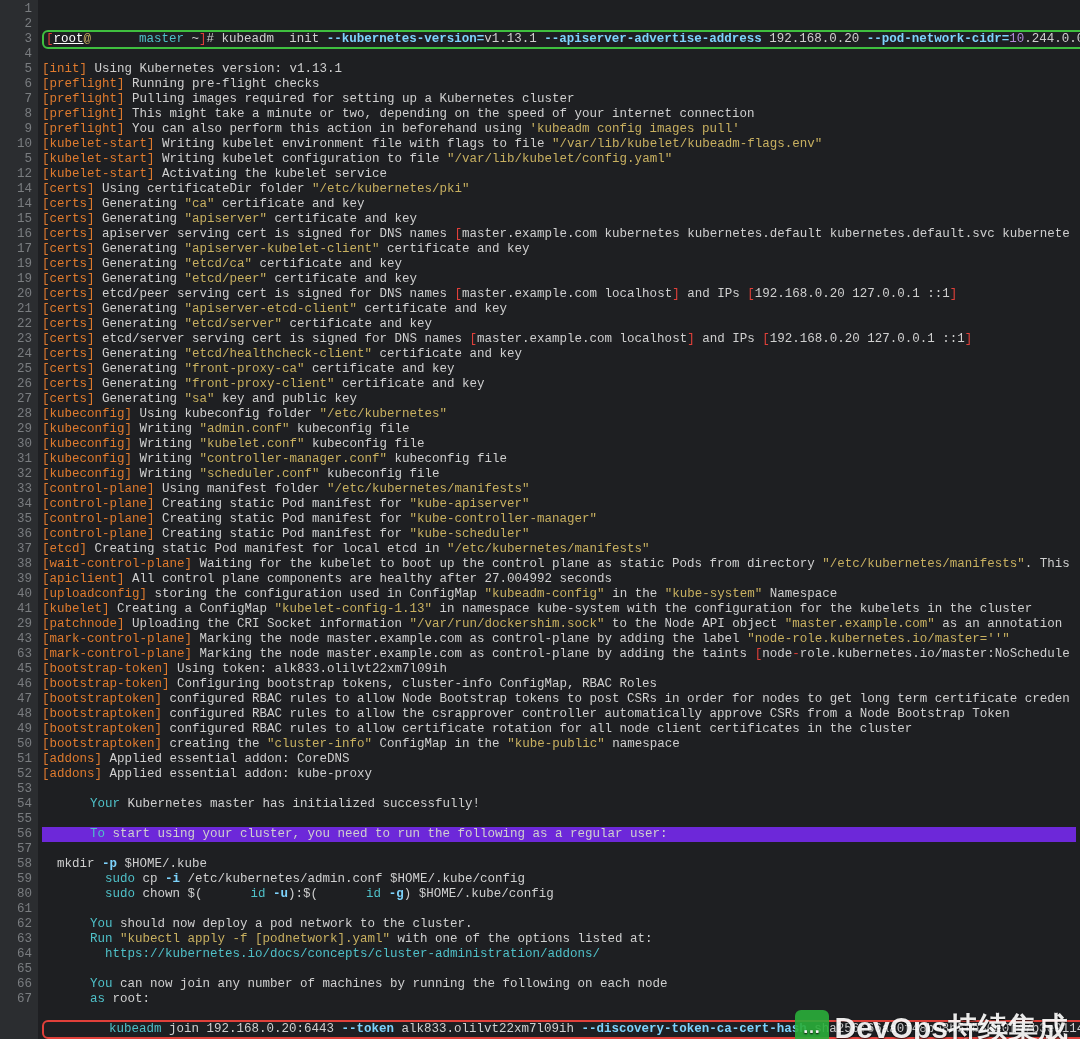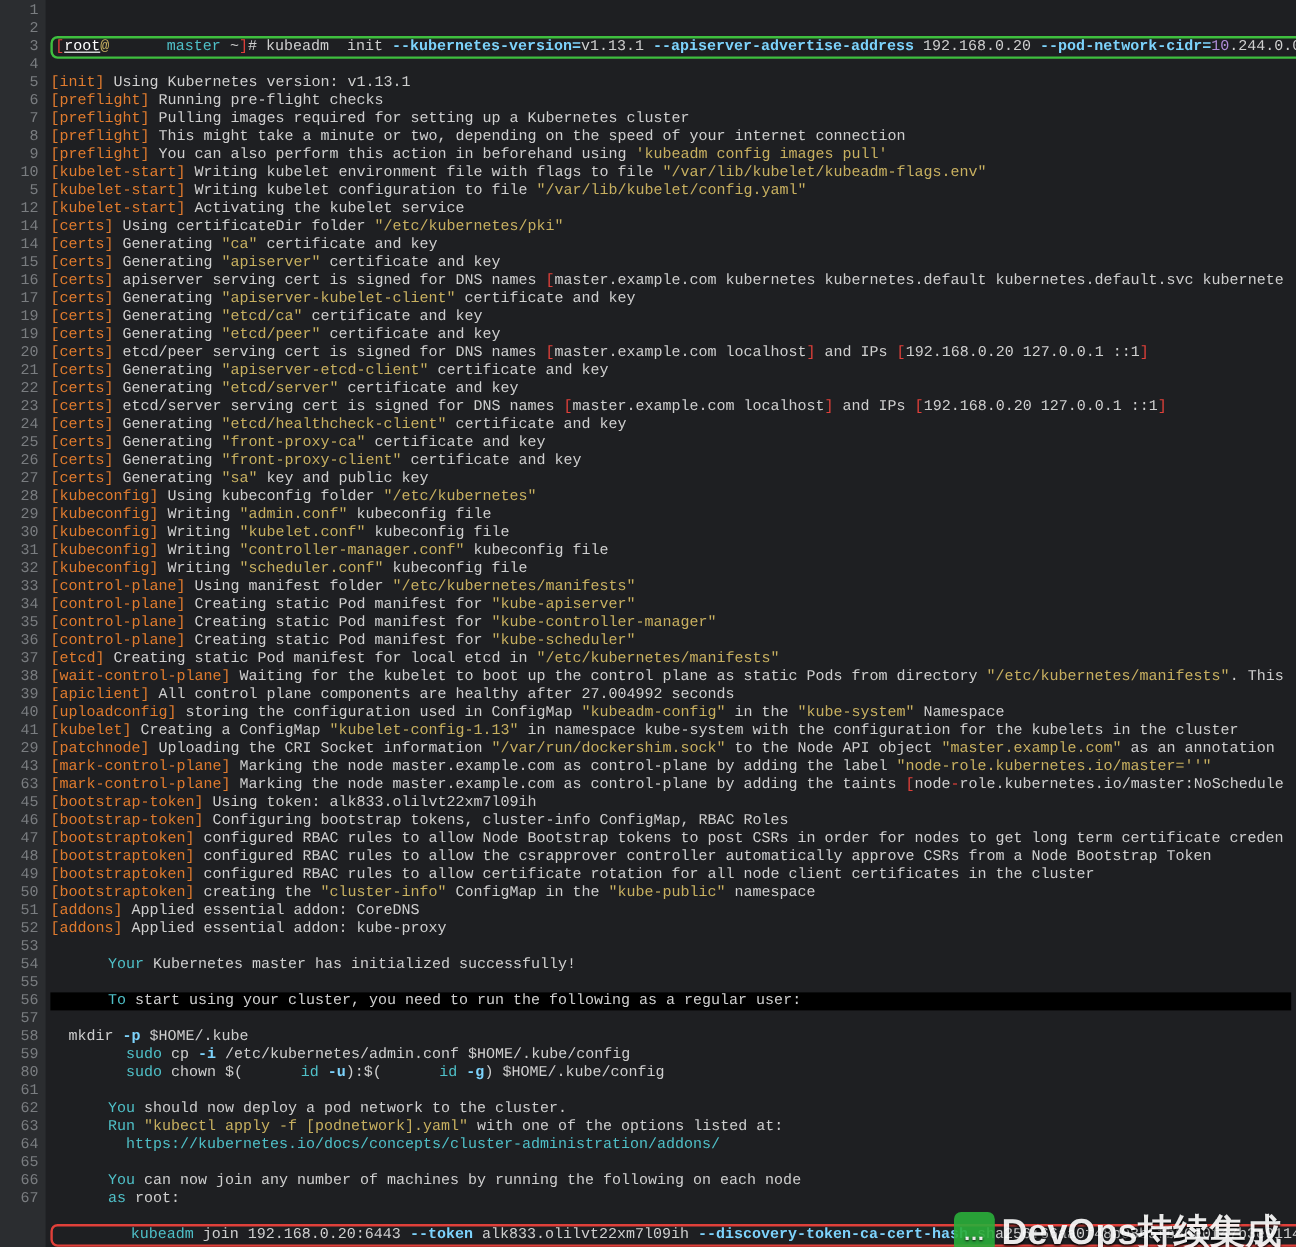--- a/index.html
+++ b/index.html
@@ -1,21 +1,21 @@
 <!DOCTYPE html>
 <html><head>
 <meta charset="utf-8">
 <style>
   html,body{margin:0;padding:0;background:#1e1f22;color:#c0c0c0;font-family:Menlo,Consolas,"Courier New",monospace;font-size:12.5px;line-height:15px;}
   .wrap{display:flex;width:1080px;min-height:1039px;}
   .gutter{background:#2b2d30;color:#7a7d80;text-align:right;padding:2px 6px 2px 4px;user-select:none;width:28px;flex:none;}
   .gutter div{height:15px;}
   .code{padding:2px 4px;flex:1;overflow:hidden;white-space:pre;position:relative;}
   .ln{height:15px;display:block;}
-  .hlrow{background:#000000;}
+  .hlrow{background:#6d28d9;}
   .bx{border:2px solid #3fbf3f;border-radius:6px;padding:0 2px;display:inline-block;margin:-2px 0;}
   .bx2{border:2px solid #e0403a;border-radius:6px;padding:0 2px;display:inline-block;margin:-2px 0;}
   
   .c-br{color:#e07b2e;}      
   .c-kw{color:#7dd3fc;font-weight:bold;}      
   .c-str{color:#c8b060;}     
   .c-cyan{color:#4fc0c8;padding-left:48px;}    
   .c-red{color:#e0403a;}     
   .c-grn{color:#ffffff;text-decoration:underline;}     
   .c-wht{color:#cfcfcf;}     

